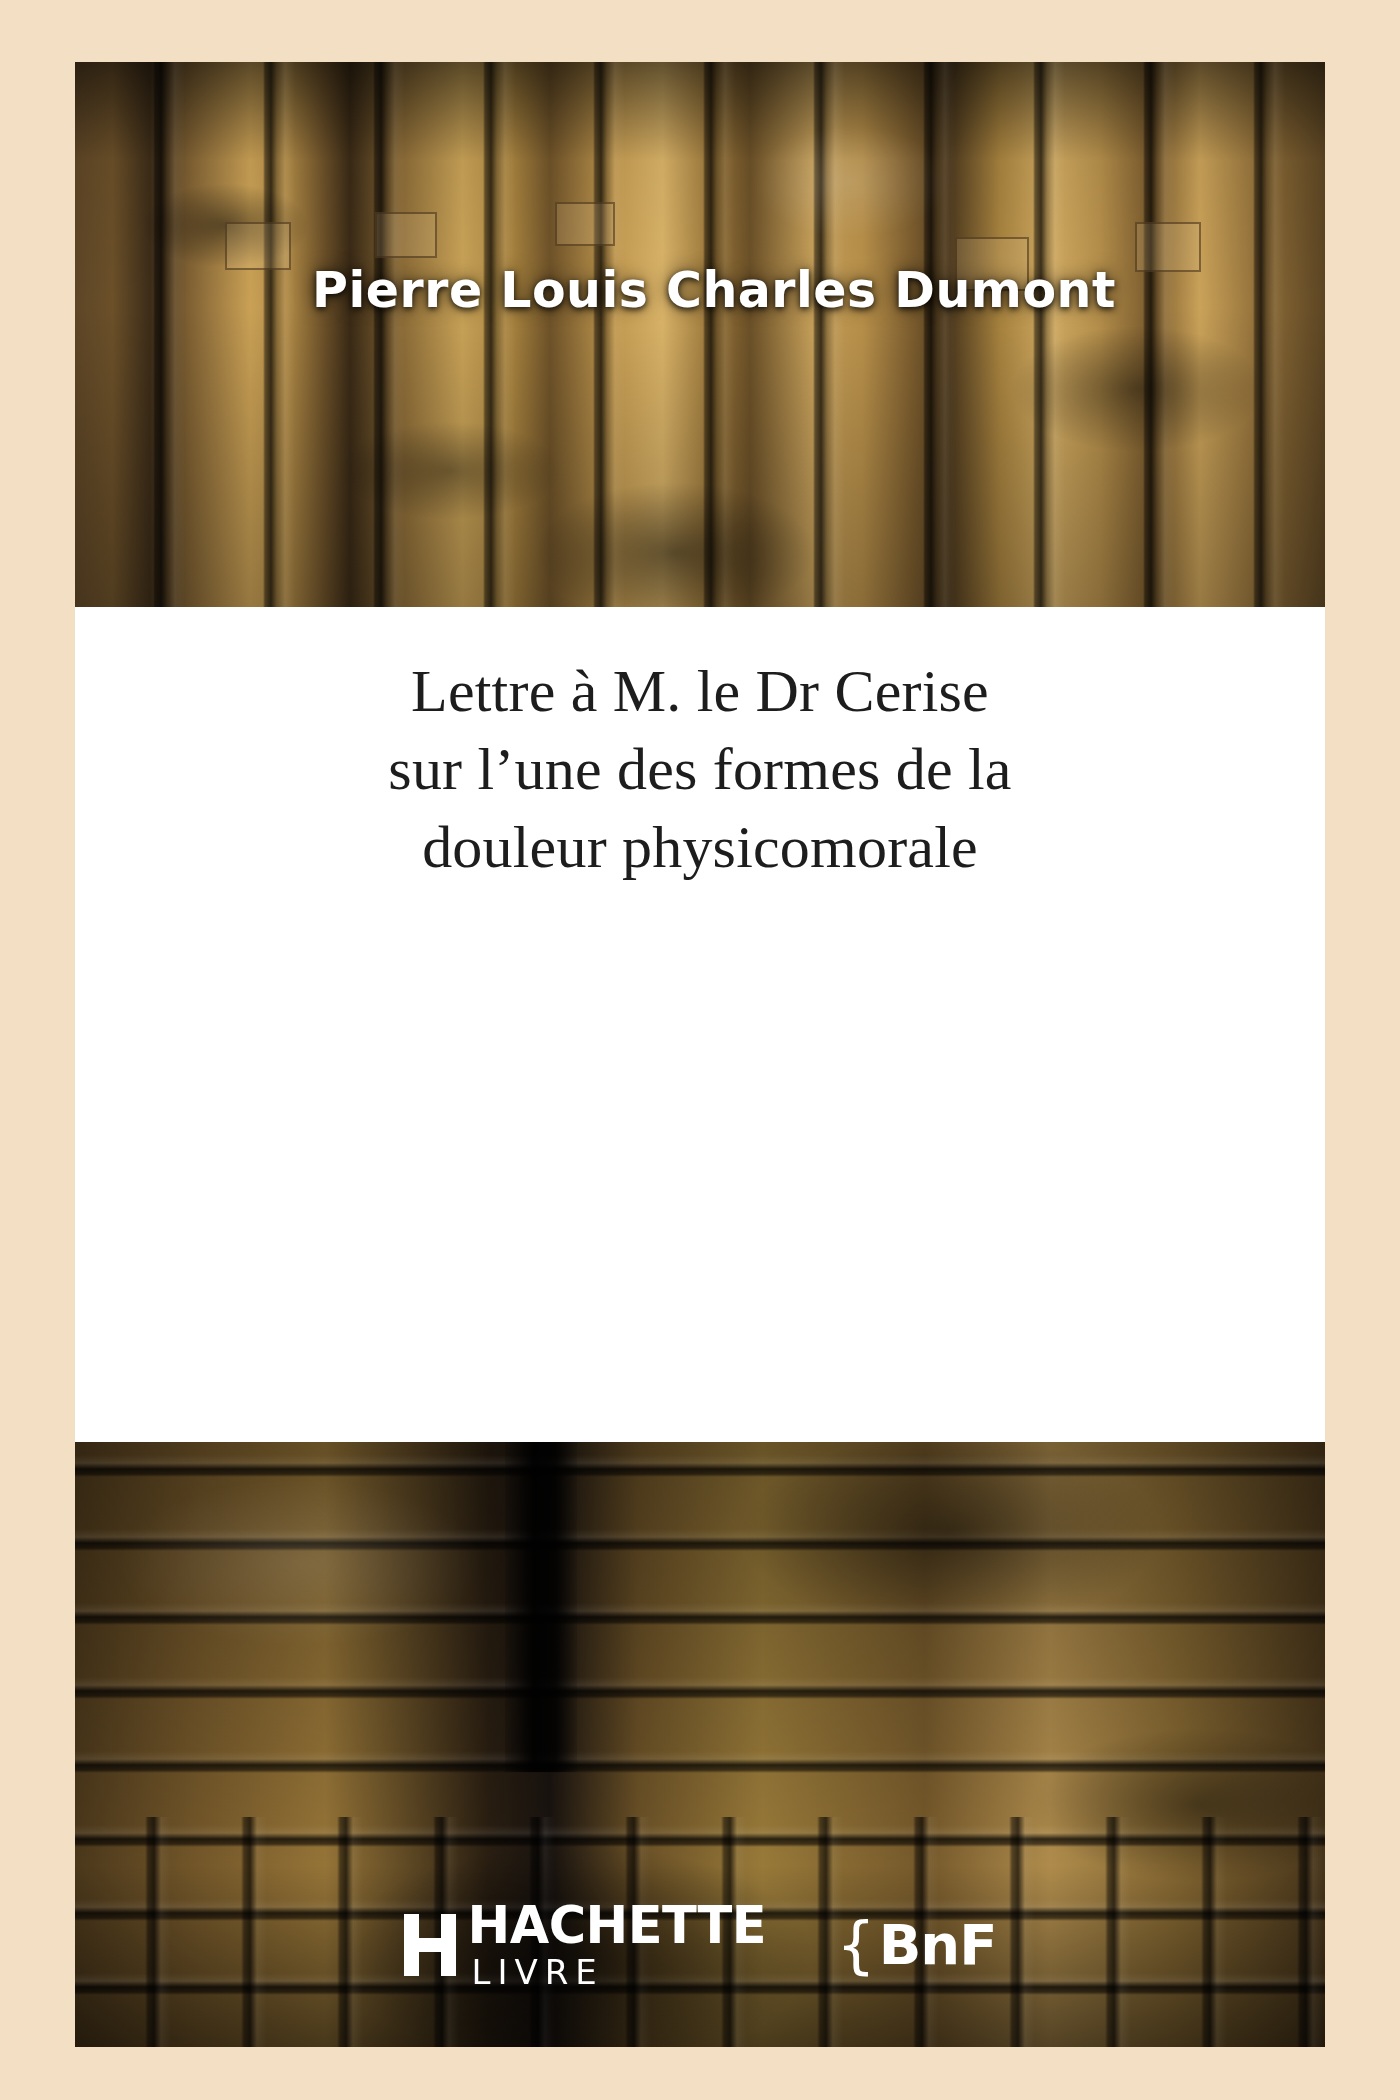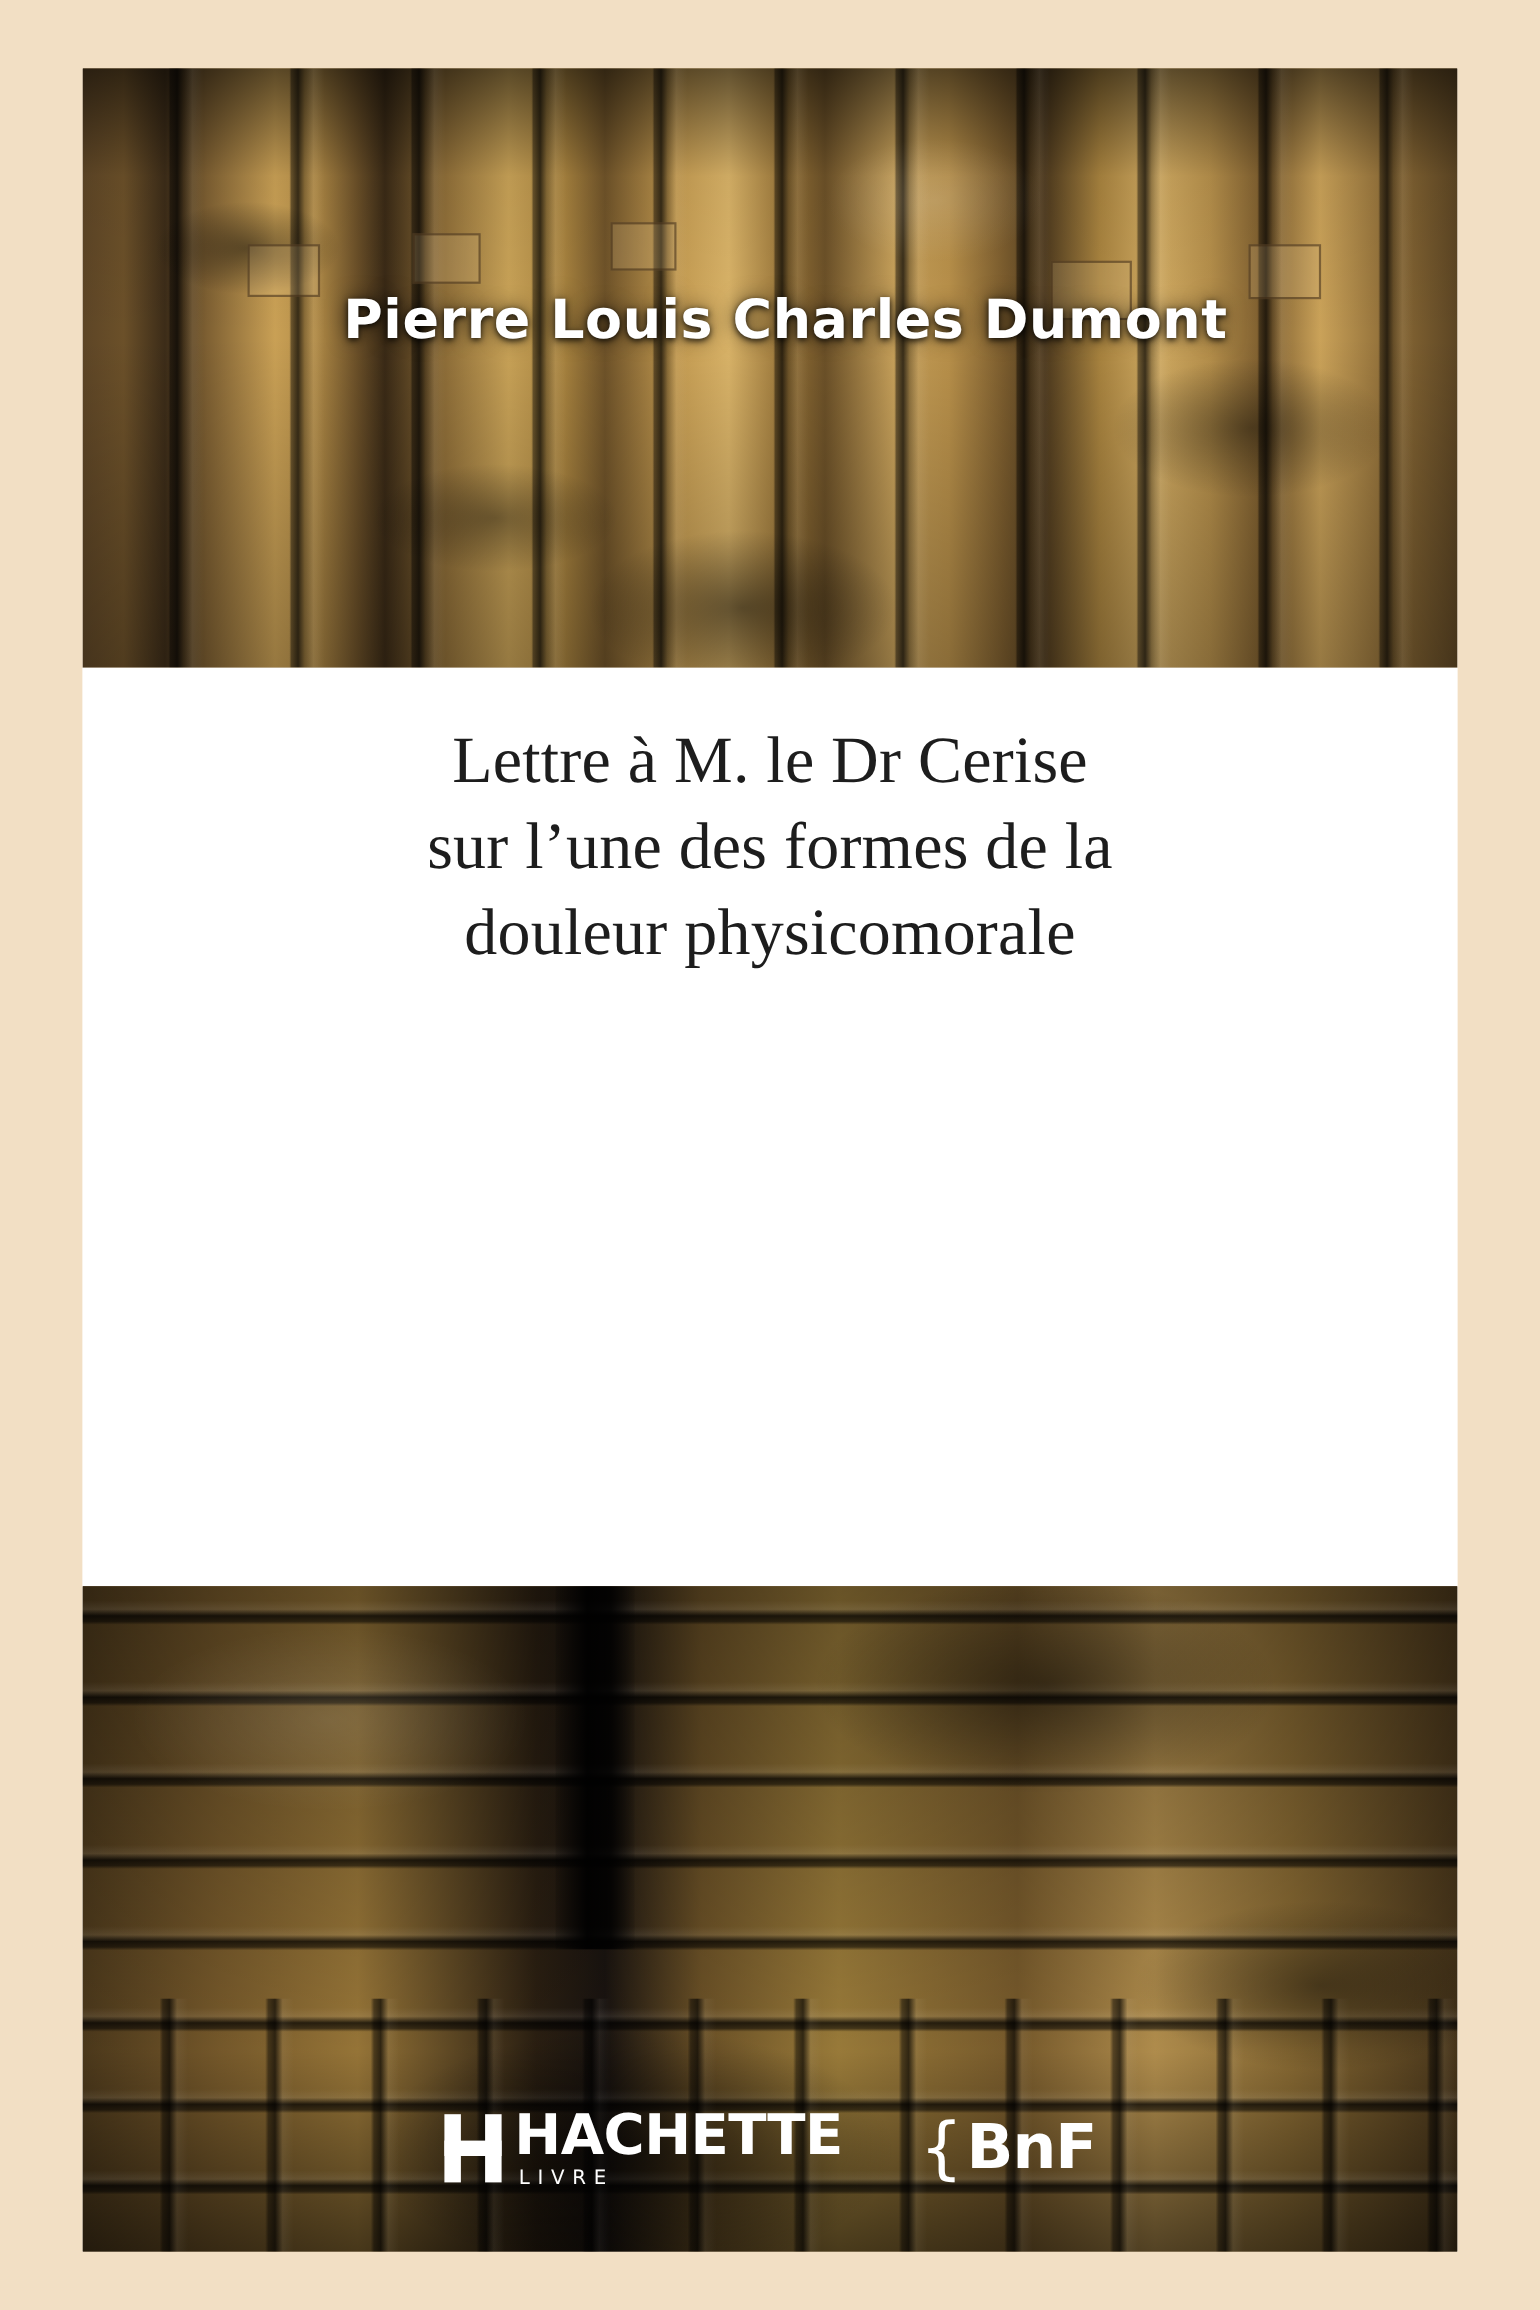--- a/index.html
+++ b/index.html
@@ -247,21 +247,21 @@
   .hachette-words .w1 {
     font-family: "DejaVu Sans", sans-serif;
     font-weight: bold;
     font-size: 51px;
     color: #ffffff;
     letter-spacing: -0.5px;
     display: block;
   }
   .hachette-words .w2 {
     font-family: "DejaVu Sans", sans-serif;
-    font-size: 18px;
+    font-size: 34px;
     color: #ffffff;
     letter-spacing: 7px;
     display: block;
     margin-top: 4px;
     margin-left: 4px;
   }
   .bnf {
     display: flex;
     align-items: center;
     font-family: "DejaVu Sans", sans-serif;

